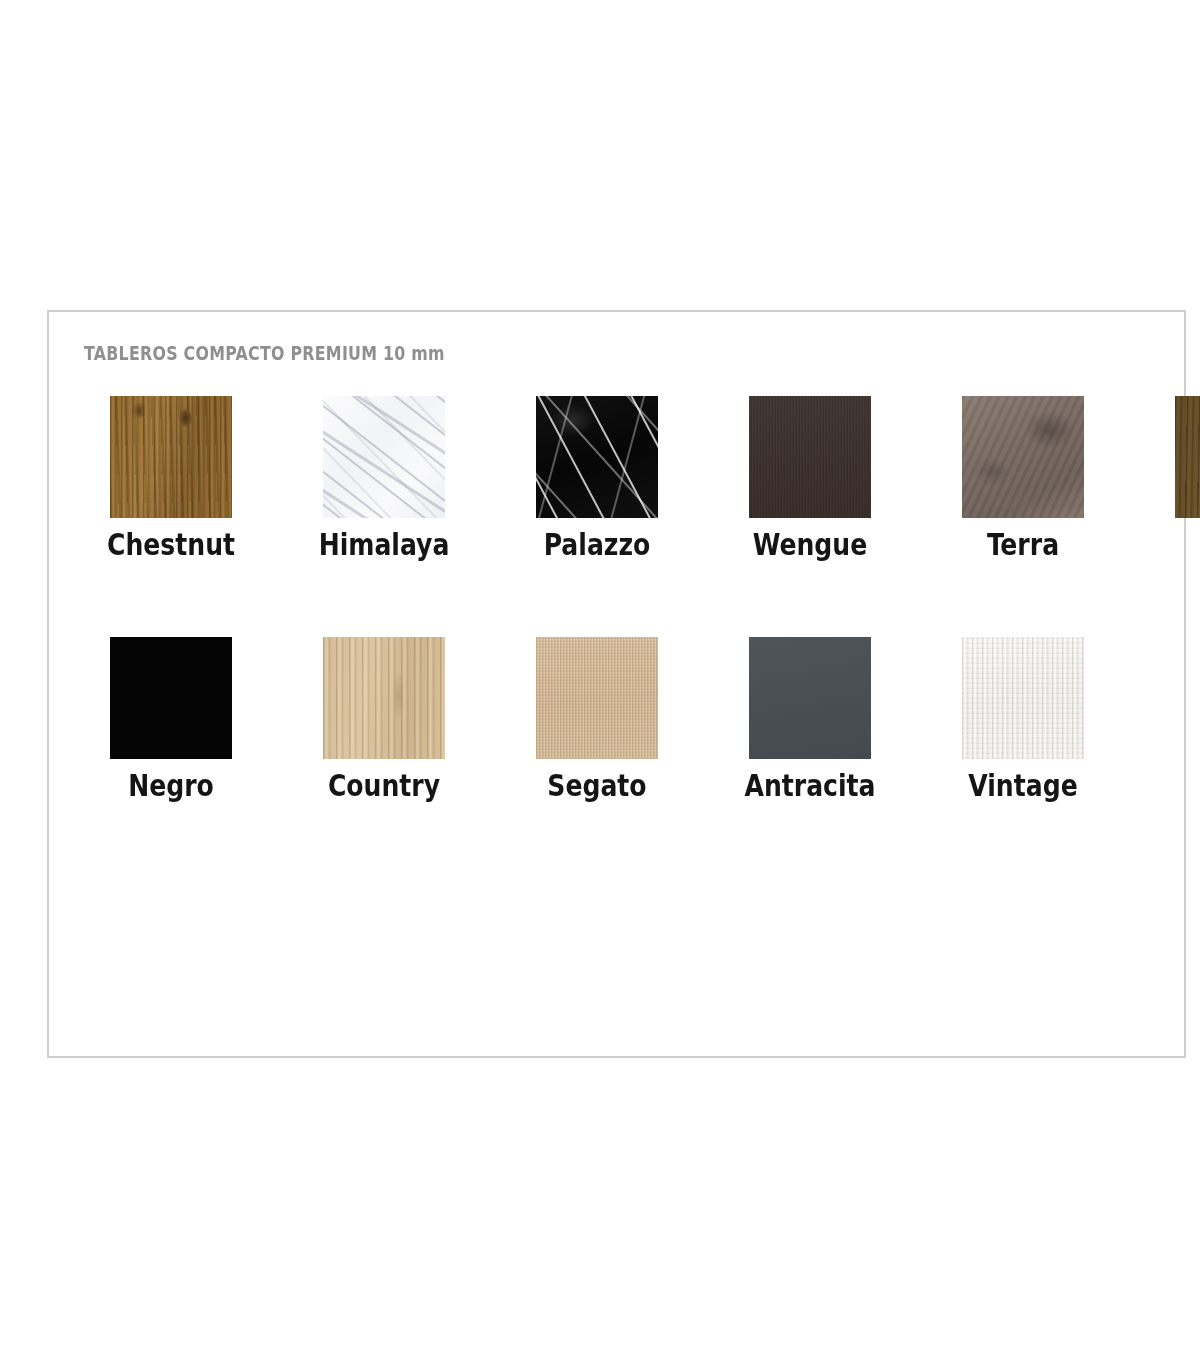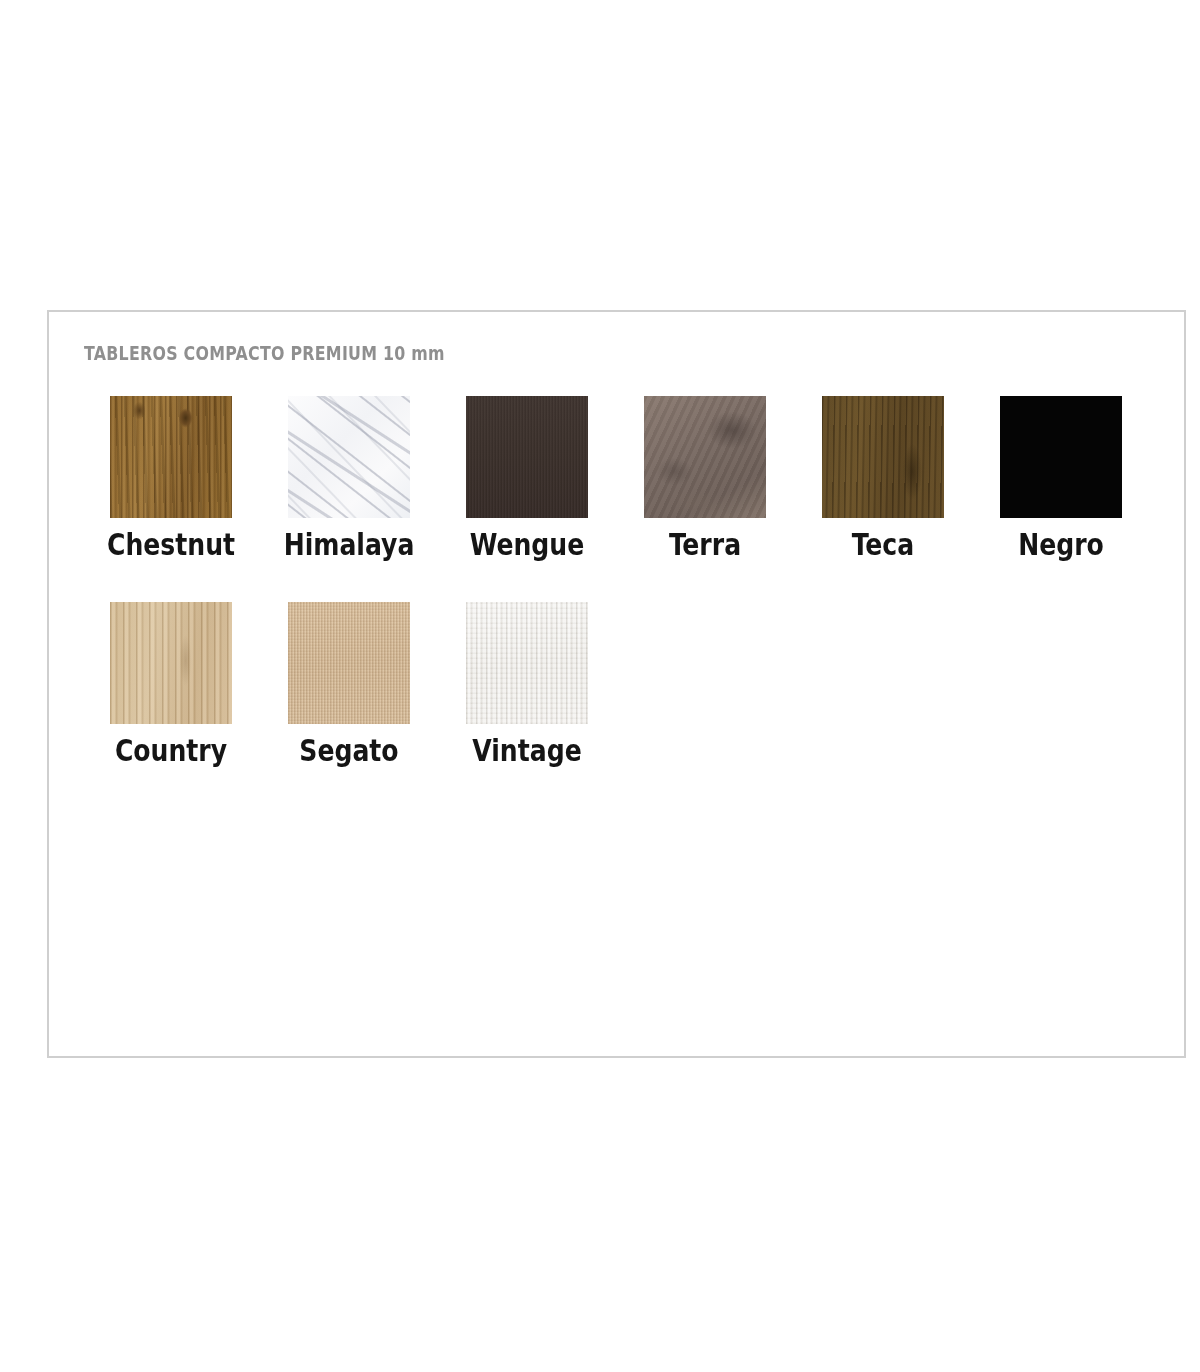--- a/index.html
+++ b/index.html
@@ -46,20 +46,21 @@
   #swatch-grid {
     position: absolute;
     left: 33px;
     top: 84px;
     width: 1070px;
     display: grid;
     grid-template-columns: repeat(6, 178px);
     grid-auto-rows: 206px;
     column-gap: 0px;
     row-gap: 0px;
+    gap: 35px;
   }
 
   .swatch-cell {
     position: relative;
     width: 178px;
     height: 206px;
   }
 
   .swatch-chip {
     width: 122px;
@@ -311,20 +312,26 @@
         <div class="swatch-label">Chestnut</div>
       </div>
       <div class="swatch-cell">
         <div class="swatch-chip">
           <div class="tex tex-himalaya"></div>
         </div>
         <div class="swatch-label">Himalaya</div>
       </div>
       <div class="swatch-cell">
         <div class="swatch-chip">
+          <div class="tex tex-palazzo"></div>
+        </div>
+        <div class="swatch-label">Palazzo</div>
+      </div>
+      <div class="swatch-cell">
+        <div class="swatch-chip">
           <div class="tex tex-wengue"></div>
         </div>
         <div class="swatch-label">Wengue</div>
       </div>
       <div class="swatch-cell">
         <div class="swatch-chip">
           <div class="tex tex-terra"></div>
         </div>
         <div class="swatch-label">Terra</div>
       </div>
@@ -347,19 +354,25 @@
         <div class="swatch-label">Country</div>
       </div>
       <div class="swatch-cell">
         <div class="swatch-chip">
           <div class="tex tex-segato"></div>
         </div>
         <div class="swatch-label">Segato</div>
       </div>
       <div class="swatch-cell">
         <div class="swatch-chip">
+          <div class="tex tex-antracita"></div>
+        </div>
+        <div class="swatch-label">Antracita</div>
+      </div>
+      <div class="swatch-cell">
+        <div class="swatch-chip">
           <div class="tex tex-vintage"></div>
         </div>
         <div class="swatch-label">Vintage</div>
       </div>
     </div>
 
 </div>
 
 </body></html>

